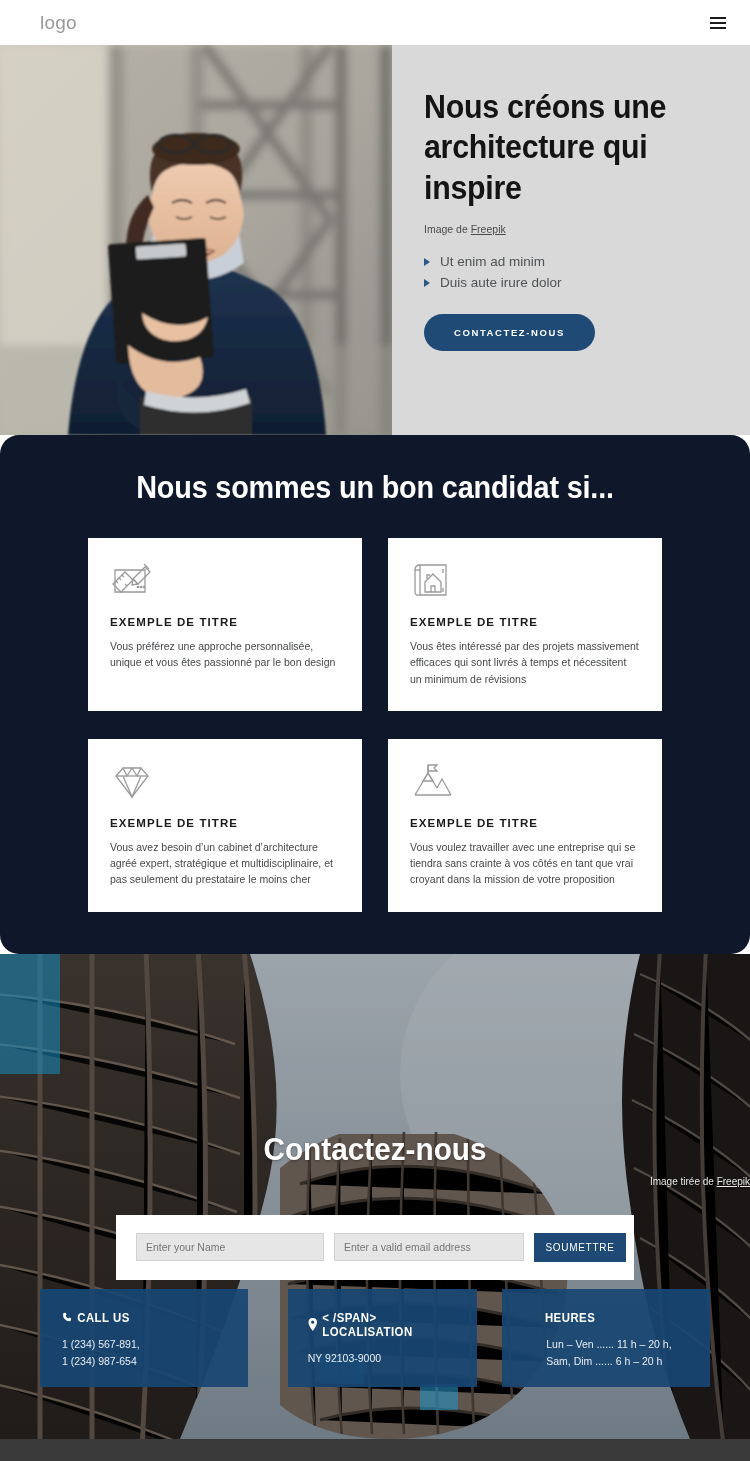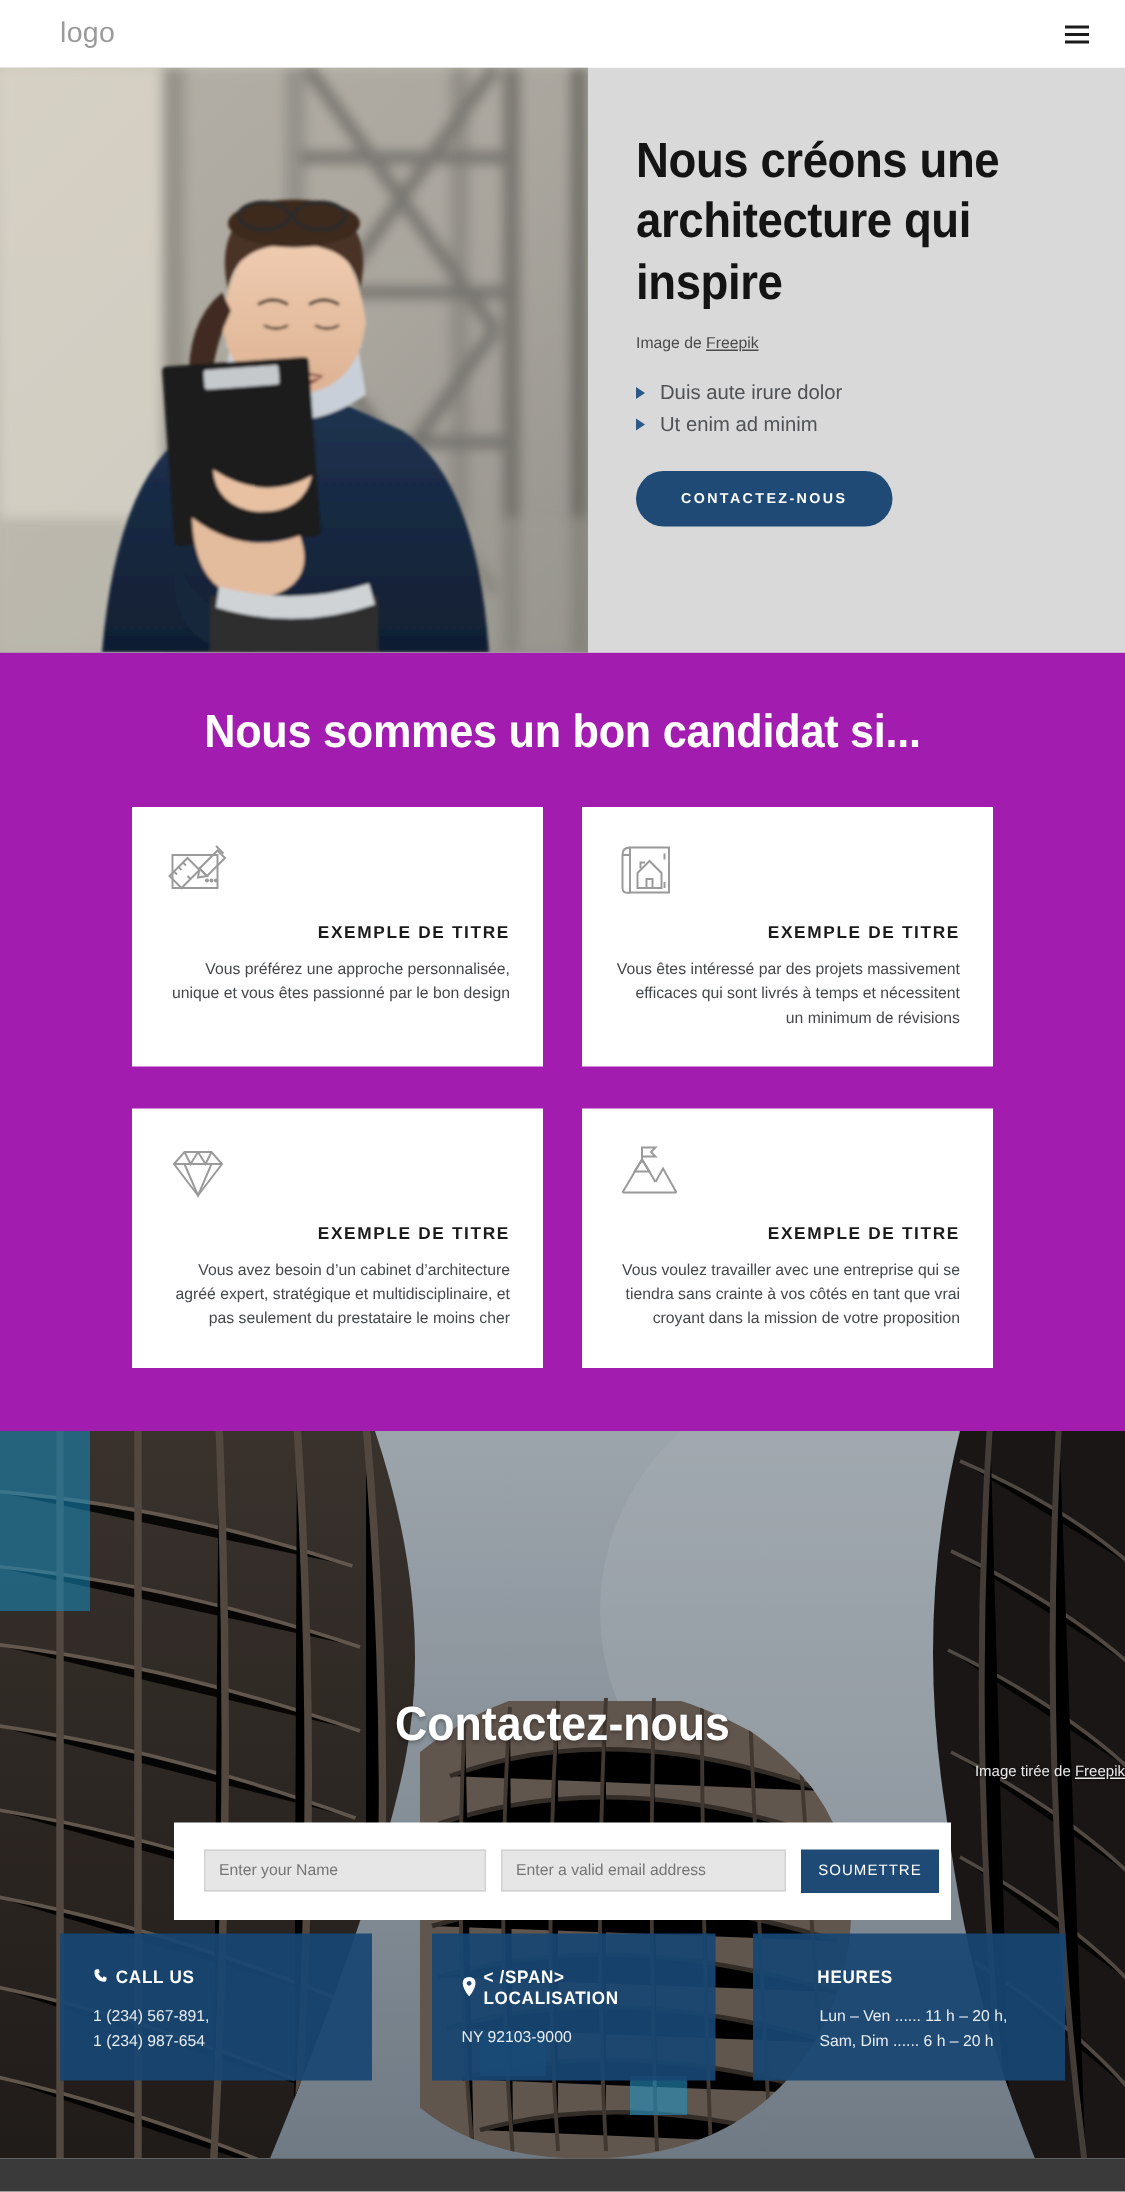--- a/index.html
+++ b/index.html
@@ -108,39 +108,39 @@
     border-radius:22px;
     padding:13px 30px;
     font-size:9.5px;
     font-weight:700;
     letter-spacing:1.6px;
     cursor:pointer;
   }
 
   
   .blue-section {
-    background:#a21caf;
+    background:#0f172a;
     padding:35px 0 42px 0;
+    border-radius:19px;
   }
   .blue-title {
     text-align:center;
     color:#ffffff;
     font-family:"Liberation Sans Narrow","Liberation Sans", sans-serif;
     font-size:31px;
     font-weight:700;
     letter-spacing:-0.2px;
     transform:scaleX(0.93);
     margin-bottom:32px;
   }
   .cards {
     display:grid;
     grid-template-columns:1fr 1fr;
     gap:28px 26px;
     padding:0 88px;
-    text-align:right;
   }
   .card {
     background:#ffffff;
     padding:22px 22px 24px 22px;
     min-height:148px;
   }
   .card-icon { height:44px; margin-bottom:12px; }
   .card-icon svg { display:block; }
   .card-title {
     font-size:11.5px;
@@ -354,22 +354,22 @@
       </g>
     </svg>
   </div>
 
   <div class="hero-panel">
     <h1 class="hero-title">Nous créons une architecture qui inspire</h1>
     <div class="hero-credit">
       <span>Image de </span><a href="#">Freepik</a>
     </div>
     <ul class="hero-list">
+      <li><span class="tri"></span><span>Ut enim ad minim</span></li>
       <li><span class="tri"></span><span>Duis aute irure dolor</span></li>
-      <li><span class="tri"></span><span>Ut enim ad minim</span></li>
     </ul>
     <button class="btn-contact">CONTACTEZ-NOUS</button>
   </div>
 </div>
 
 <div class="blue-section">
   <div class="blue-title">Nous sommes un bon candidat si...</div>
   <div class="cards">
 
     <div class="card">

